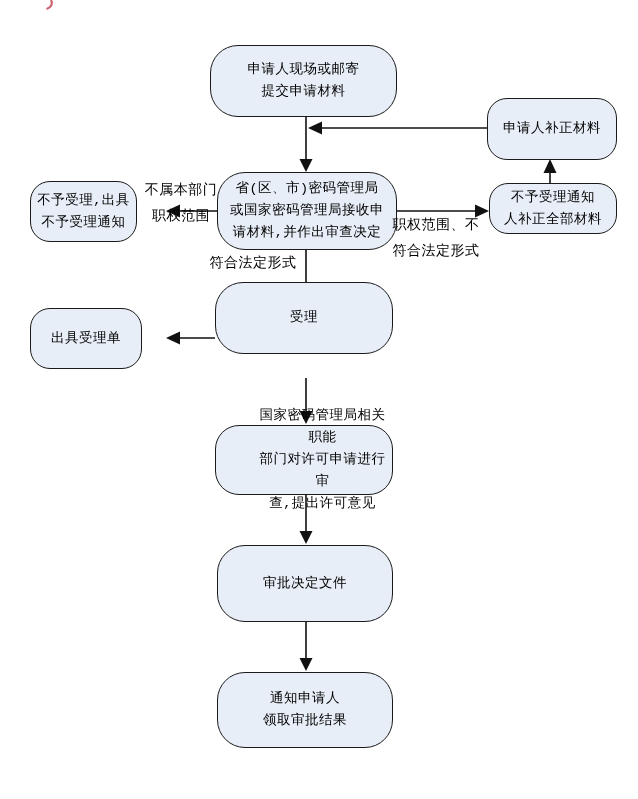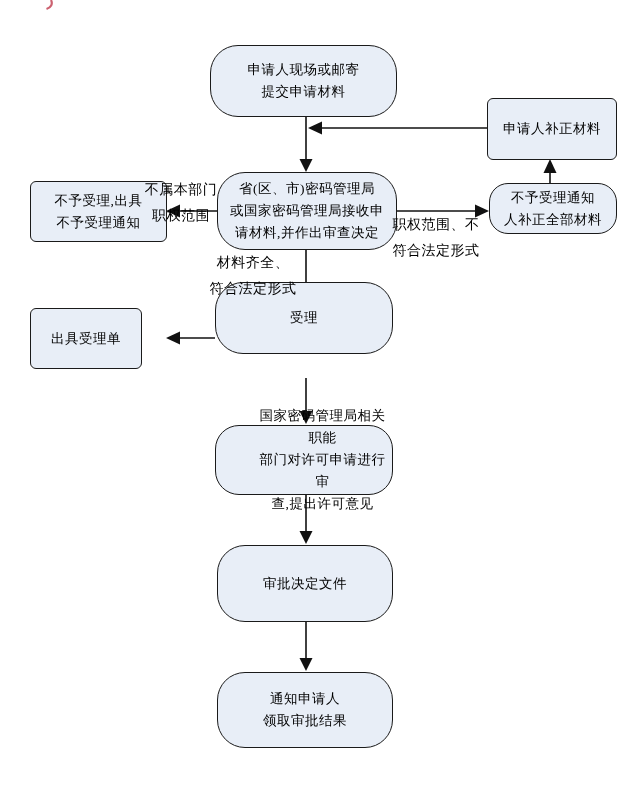--- a/index.html
+++ b/index.html
@@ -1,39 +1,39 @@
 <!DOCTYPE html>
 <html><head>
 <meta charset="utf-8">
 <style>
   html,body{margin:0;padding:0;background:#ffffff;}
   #canvas{
     position:relative;
     width:638px;height:799px;
     background:#ffffff;
-    font-family:Liberation Serif, serif;
+    font-family:Liberation Mono, monospace;
     color:#000;
     overflow:hidden;
   }
   .node{
     position:absolute;
     background:#e8eef7;
     border:1.4px solid #1a1a1a;
     border-radius:28px;
     display:flex;
     flex-direction:column;
     align-items:center;
     justify-content:center;
     text-align:center;
     font-size:13.5px;
     line-height:22px;
     letter-spacing:0.5px;
     box-sizing:border-box;
   }
-  .node.sm{border-radius:6px;}
+  .node.sm{border-radius:20px;}
   .edge-label{
     position:absolute;
     font-size:14px;
     line-height:26px;
     letter-spacing:0.5px;
     text-align:center;
     white-space:nowrap;
   }
   .edge-label div{white-space:nowrap;}
   #connector-layer{
@@ -111,21 +111,21 @@
   <div class="node sm" style="left:487px;top:98px;width:130px;height:62px;">
     <div>申请人补正材料</div>
   </div>
 
   <div class="node" style="left:217px;top:172px;width:180px;height:78px;text-align:right;">
     <div>省(区、市)密码管理局</div>
     <div>或国家密码管理局接收申</div>
     <div>请材料,并作出审查决定</div>
   </div>
 
-  <div class="node sm" style="left:30px;top:181px;width:137px;height:61px;">
+  <div class="node sm" style="left:30px;top:181px;width:107px;height:61px;">
     <div>不予受理,出具</div>
     <div>不予受理通知</div>
   </div>
 
   <div class="node sm" style="left:489px;top:183px;width:128px;height:51px;border-radius:19px;">
     <div>不予受理通知</div>
     <div>人补正全部材料</div>
   </div>
 
   <div class="node" style="left:215px;top:282px;width:178px;height:72px;">
@@ -155,17 +155,16 @@
     <div>不属本部门</div>
     <div>职权范围</div>
   </div>
 
   <div class="edge-label" style="left:385px;top:212px;width:102px;">
     <div>职权范围、不</div>
     <div>符合法定形式</div>
   </div>
 
   <div class="edge-label" style="left:203px;top:250px;width:100px;">
-    <div>材料齐全、</div>
     <div>符合法定形式</div>
   </div>
 
 </div>
 
 </body></html>

